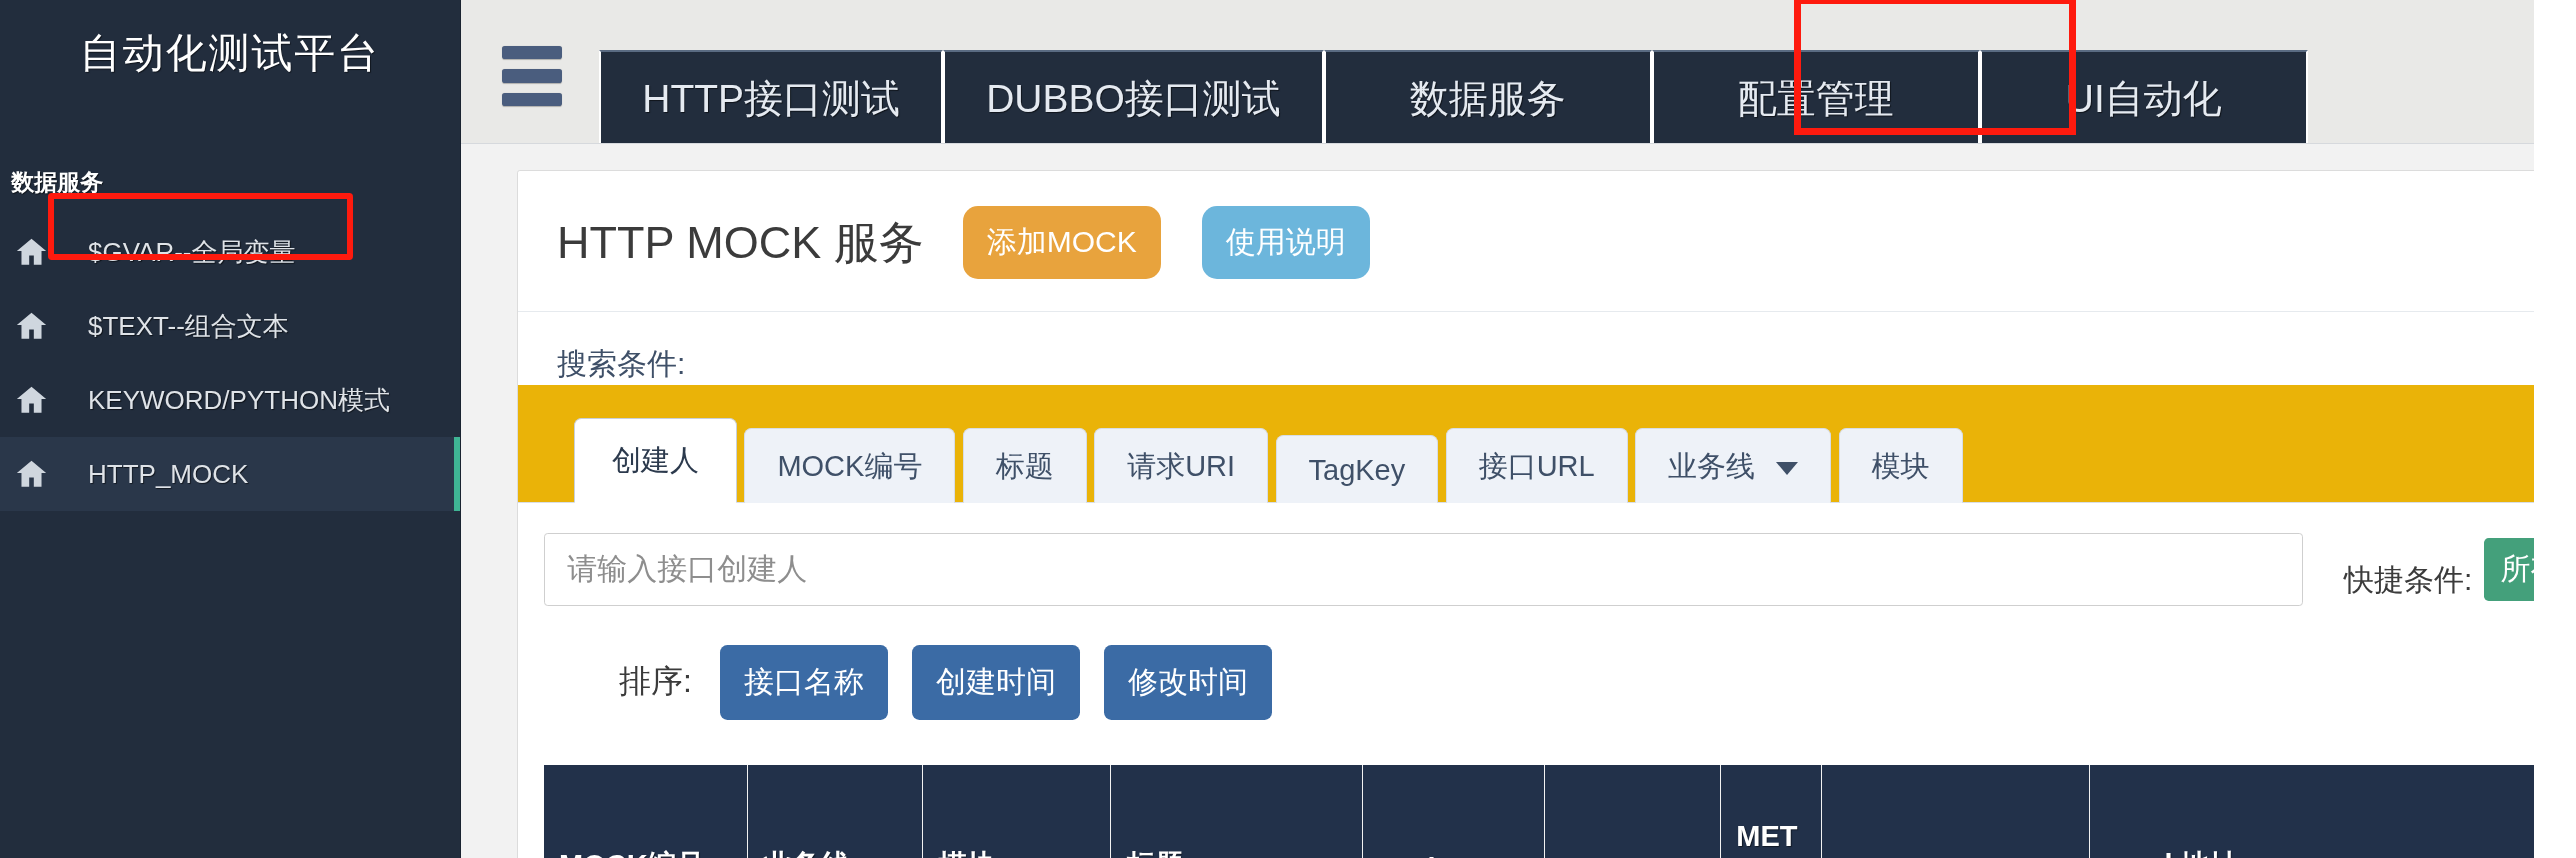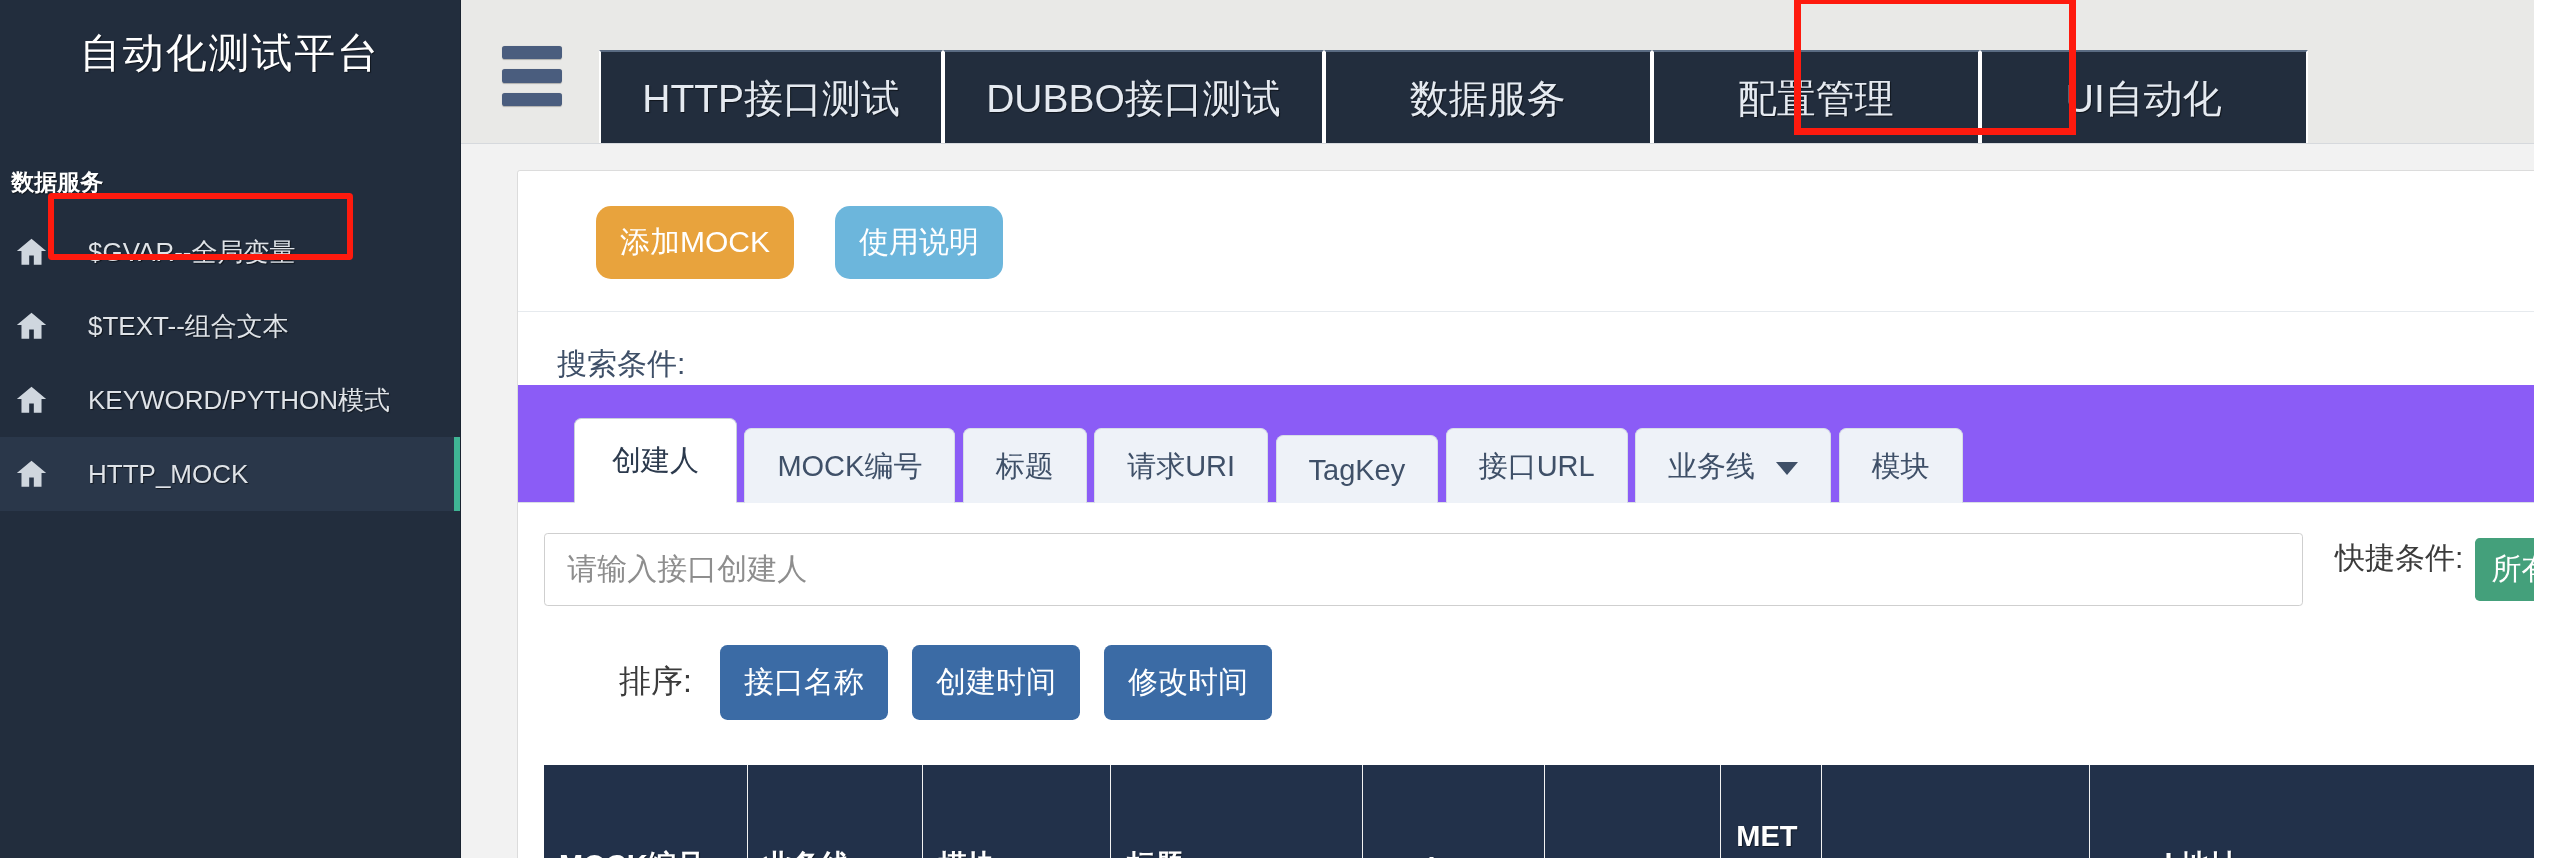--- a/index.html
+++ b/index.html
@@ -170,21 +170,21 @@
     padding: 32px 0 0 39px;
   }
 
   
   .searchtabs {
     display: flex;
     align-items: flex-end;
     padding: 32px 0 0 56px;
     border-bottom: 1.9px solid #d9dee6;
     position: relative;
-    background: #8b5cf6;
+    background: #eab308;
   }
   .stab {
     background: #eef2f8;
     border: 0.9px solid #d7dde6;
     border-bottom: none;
     border-radius: 7.4px 7.4px 0 0;
     font-size: 29px;
     color: #3f5068;
     padding: 17.7px 32px 16px 32px;
     margin-right: 7.4px;
@@ -222,22 +222,22 @@
     border-radius: 3.7px;
     font-size: 30px;
     color: #3b3b3b;
     padding: 0 22.3px;
     font-family: Liberation Serif, serif;
     background: #fff;
     outline: none;
   }
   .search-input::placeholder { color: #8e8e8e; }
   .quick-wrap {
-    display: flex; align-items: flex-start;
-    margin-left: 32px;
+    display: flex; align-items: flex-end;
+    margin-left: 41px;
     white-space: nowrap;
   }
   .quick-label { font-size: 30px; color: #3b3b3b; }
   .quick-badge {
     background: #44a07b;
     color: #ffffff;
     font-size: 30px;
     border-radius: 4.7px;
     padding: 11.2px 17px;
     margin-left: 11.2px;
@@ -348,20 +348,21 @@
         <div class="navtab wide-pad">配置管理</div>
         <div class="navtab wide-pad">UI自动化</div>
       </div>
       <div class="anno-box-tab"></div>
     </div>
 
     <div class="content-wrap">
       <div class="card">
 
         <div class="card-head">
+          <h1 class="card-title">HTTP MOCK 服务</h1>
           <button class="btn btn-orange">添加MOCK</button>
           <button class="btn btn-blue">使用说明</button>
         </div>
 
         <div class="section-label">搜索条件:</div>
 
         <div class="searchtabs">
           <div class="stab active">
             <span>创建人</span>
           </div>

